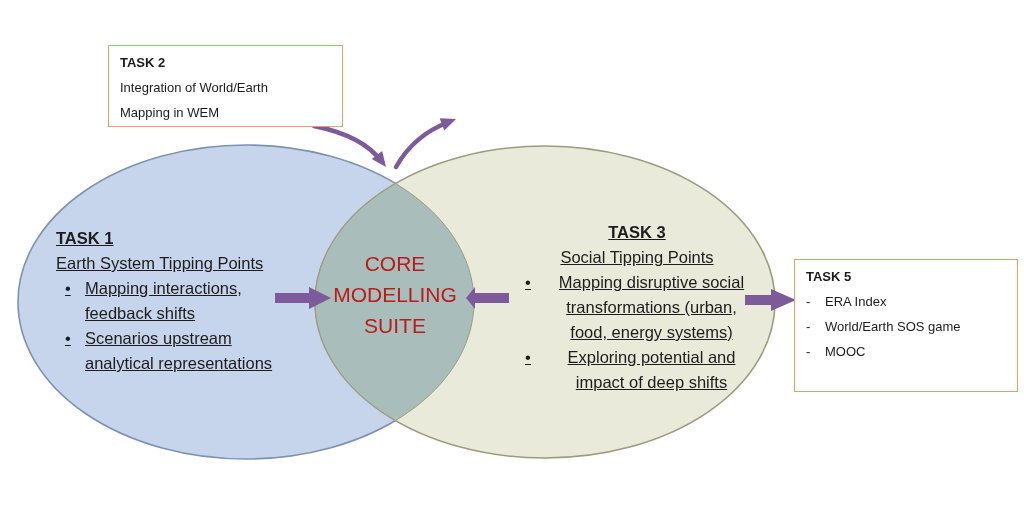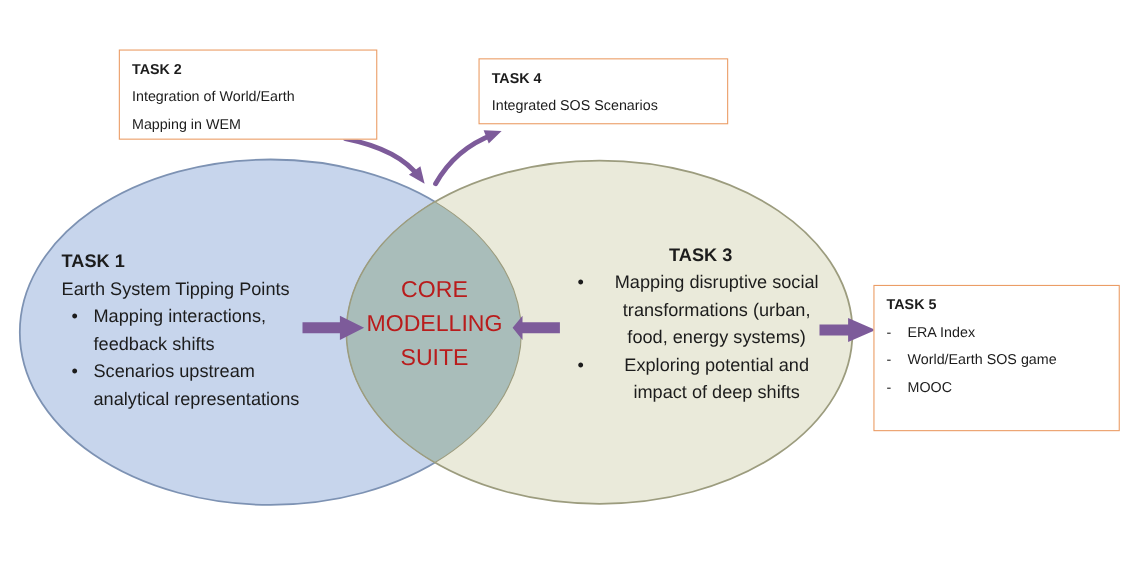--- a/index.html
+++ b/index.html
@@ -1,21 +1,21 @@
 <!DOCTYPE html>
 <html><head>
 <meta charset="utf-8">
 <style>
   html,body{margin:0;padding:0;background:#ffffff;}
   #stage{
     position:relative;width:1024px;height:516px;background:#ffffff;overflow:hidden;
     font-family:"Liberation Sans", sans-serif;color:#1c1c1c;
   }
   #venn-svg{position:absolute;left:0;top:0;}
-  .txt{position:absolute;font-size:16.5px;line-height:25px;}
+  .txt{position:absolute;font-size:16.5px;line-height:25px;text-decoration:underline;}
   .title{font-weight:bold;}
   .pre{white-space:pre-line;}
   .obox{
     position:absolute;background:#ffffff;border:1.6px solid #eb9d66;
     box-sizing:border-box;padding:4px 11px;font-size:13px;line-height:25px;
   }
   ul.blist{list-style:none;margin:0;padding:0;}
   ul.blist li{display:flex;align-items:flex-start;}
   .mk{flex:0 0 auto;}
   .bullet-mk{width:20px;padding-left:9px;box-sizing:content-box;}
@@ -51,24 +51,20 @@
     <path d="M 396 167 Q 414 135 449 122" fill="none" stroke-width="4.5" stroke-linecap="round" stroke="#7d5b9a"></path>
     <polygon points="0,0 -15,-6.5 -15,6.5" transform="translate(456,119) rotate(-21)" fill="#7d5b9a"></polygon>
   </svg>
 
   <div class="obox" style="left:108px;top:45px;width:235px;height:82px;">
     <div class="title">TASK 2</div>
     <div class="pre">Integration of World/Earth
 Mapping in WEM</div>
   </div>
 
-  <div class="obox" style="left:435px;top:53px;width:227px;height:60px;">
-    <div class="title">TASK 4</div>
-    <div>Integrated SOS Scenarios</div>
-  </div>
 
   <div class="obox" style="left:794px;top:259px;width:224px;height:133px;">
     <div class="title">TASK 5</div>
     <ul class="blist">
       <li>
         <span class="mk dash-mk">-</span>
         <span class="btext">ERA Index</span>
       </li>
       <li>
         <span class="mk dash-mk">-</span>
@@ -93,20 +89,21 @@
       <li>
         <span class="mk bullet-mk">•</span>
         <span class="btext pre">Scenarios upstream
 analytical representations</span>
       </li>
     </ul>
   </div>
 
   <div class="txt" style="left:509px;top:220px;width:256px;text-align:center;">
     <div class="title">TASK 3</div>
+    <div>Social Tipping Points</div>
     <ul class="blist">
       <li>
         <span class="mk bullet-mk">•</span>
         <span class="btext pre">Mapping disruptive social
 transformations (urban,
 food, energy systems)</span>
       </li>
       <li>
         <span class="mk bullet-mk">•</span>
         <span class="btext pre">Exploring potential and

